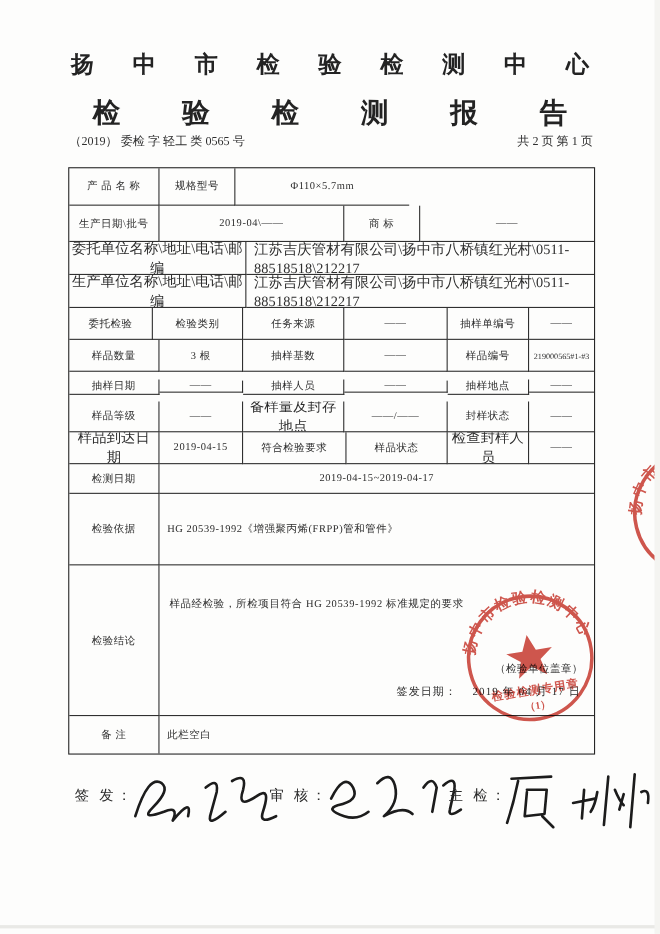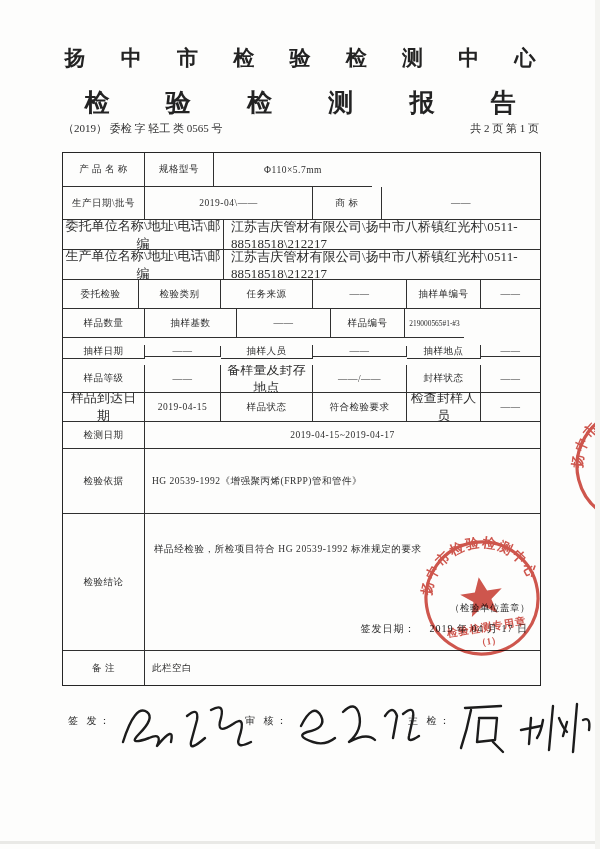--- a/index.html
+++ b/index.html
@@ -42,21 +42,21 @@
   .cell.tiny{font-size:7.4px;letter-spacing:0;padding:0 1px;}
 
   
   .concl{position:relative;display:block;padding:0;}
   .concl .concl-text{position:absolute;left:9px;top:29px;font-size:9.5px;letter-spacing:.6px;}
   .concl .seal-note{position:absolute;right:10px;top:88px;font-size:9.5px;letter-spacing:.5px;margin-left:16px;}
   .concl .issue{position:absolute;right:12px;top:108px;font-size:10px;letter-spacing:1px;display:flex;gap:14px;}
 
   
   .sigrow{position:absolute;left:63px;top:700px;width:500px;height:70px;font-size:11px;color:#2a2a2a;}
-  .siglabel{position:absolute;top:14px;letter-spacing:3px;font-size:10px;}
+  .siglabel{position:absolute;top:14px;letter-spacing:3px;font-size:13px;}
   .sig-svg{position:absolute;}
   .sig-svg path{fill:none;stroke:#1c1c1c;stroke-width:2.4;stroke-linecap:round;stroke-linejoin:round;}
 
   
   .stamp{position:absolute;mix-blend-mode:multiply;opacity:.85;}
   .stamp text{font-family:"Liberation Serif","DejaVu Serif",serif;font-weight:bold;}
 </style>
 </head>
 <body>
 
@@ -96,20 +96,21 @@
     <div class="cell" style="width:76px;">委托检验</div>
     <div class="cell" style="width:82px;">检验类别</div>
     <div class="cell" style="width:92px;">任务来源</div>
     <div class="cell" style="width:94px;">——</div>
     <div class="cell" style="width:74px;">抽样单编号</div>
     <div class="cell" style="width:59px;">——</div>
   </div>
 
   <div class="trow" style="height:29px;">
     <div class="cell" style="width:82px;">样品数量</div>
+    <div class="cell" style="width:76px;">3 根</div>
     <div class="cell" style="width:92px;">抽样基数</div>
     <div class="cell" style="width:94px;">——</div>
     <div class="cell" style="width:74px;">样品编号</div>
     <div class="cell tiny" style="width:59px;">219000565#1-#3</div>
   </div>
 
   <div class="trow" style="height:27px;align-items:center;">
     <div class="cell" style="width:82px;">抽样日期</div>
     <div class="cell" style="width:76px;">——</div>
     <div class="cell" style="width:92px;">抽样人员</div>
@@ -123,22 +124,22 @@
     <div class="cell" style="width:76px;">——</div>
     <div class="cell small" style="width:92px;">备样量及封存地点</div>
     <div class="cell" style="width:94px;">——/——</div>
     <div class="cell" style="width:74px;">封样状态</div>
     <div class="cell" style="width:59px;">——</div>
   </div>
 
   <div class="trow" style="height:29px;">
     <div class="cell small" style="width:82px;">样品到达日期</div>
     <div class="cell" style="width:76px;">2019-04-15</div>
+    <div class="cell" style="width:94px;">符合检验要求</div>
     <div class="cell" style="width:92px;">样品状态</div>
-    <div class="cell" style="width:94px;">符合检验要求</div>
     <div class="cell small" style="width:74px;">检查封样人员</div>
     <div class="cell" style="width:59px;">——</div>
   </div>
 
   <div class="trow" style="height:27px;">
     <div class="cell" style="width:82px;">检测日期</div>
     <div class="cell" style="width:395px;">2019-04-15~2019-04-17</div>
   </div>
 
   <div class="trow" style="height:65px;">

